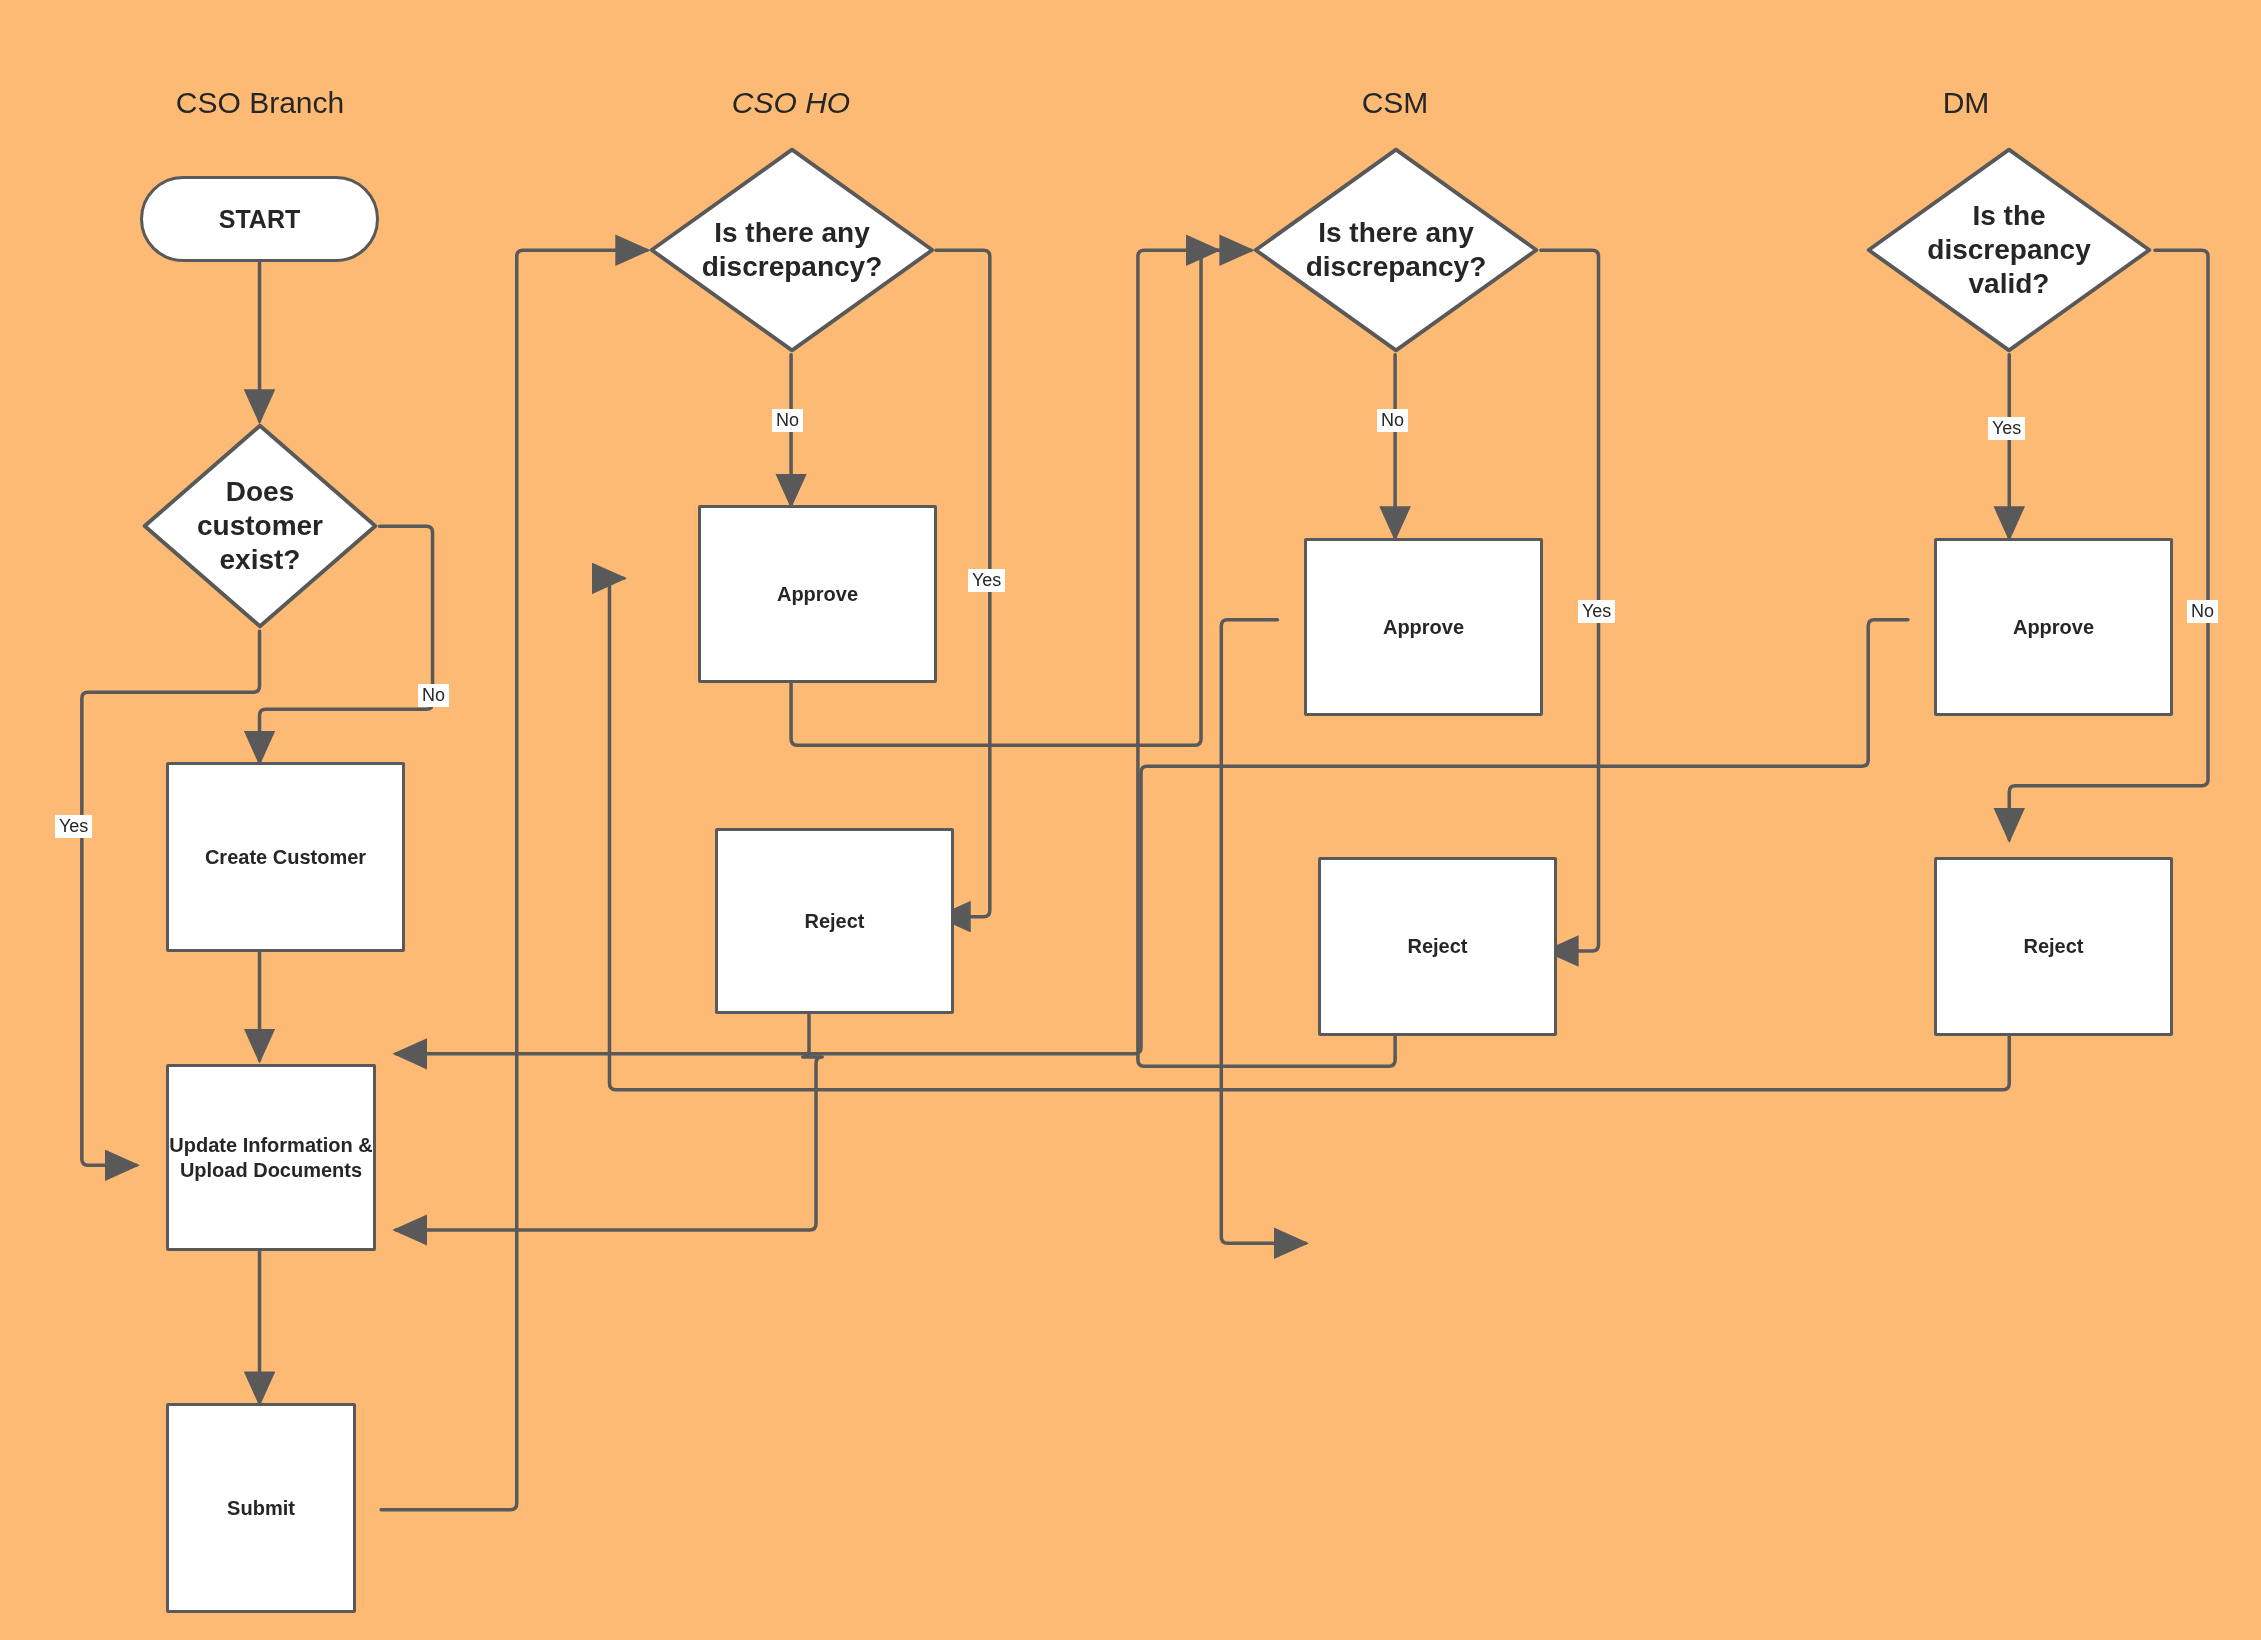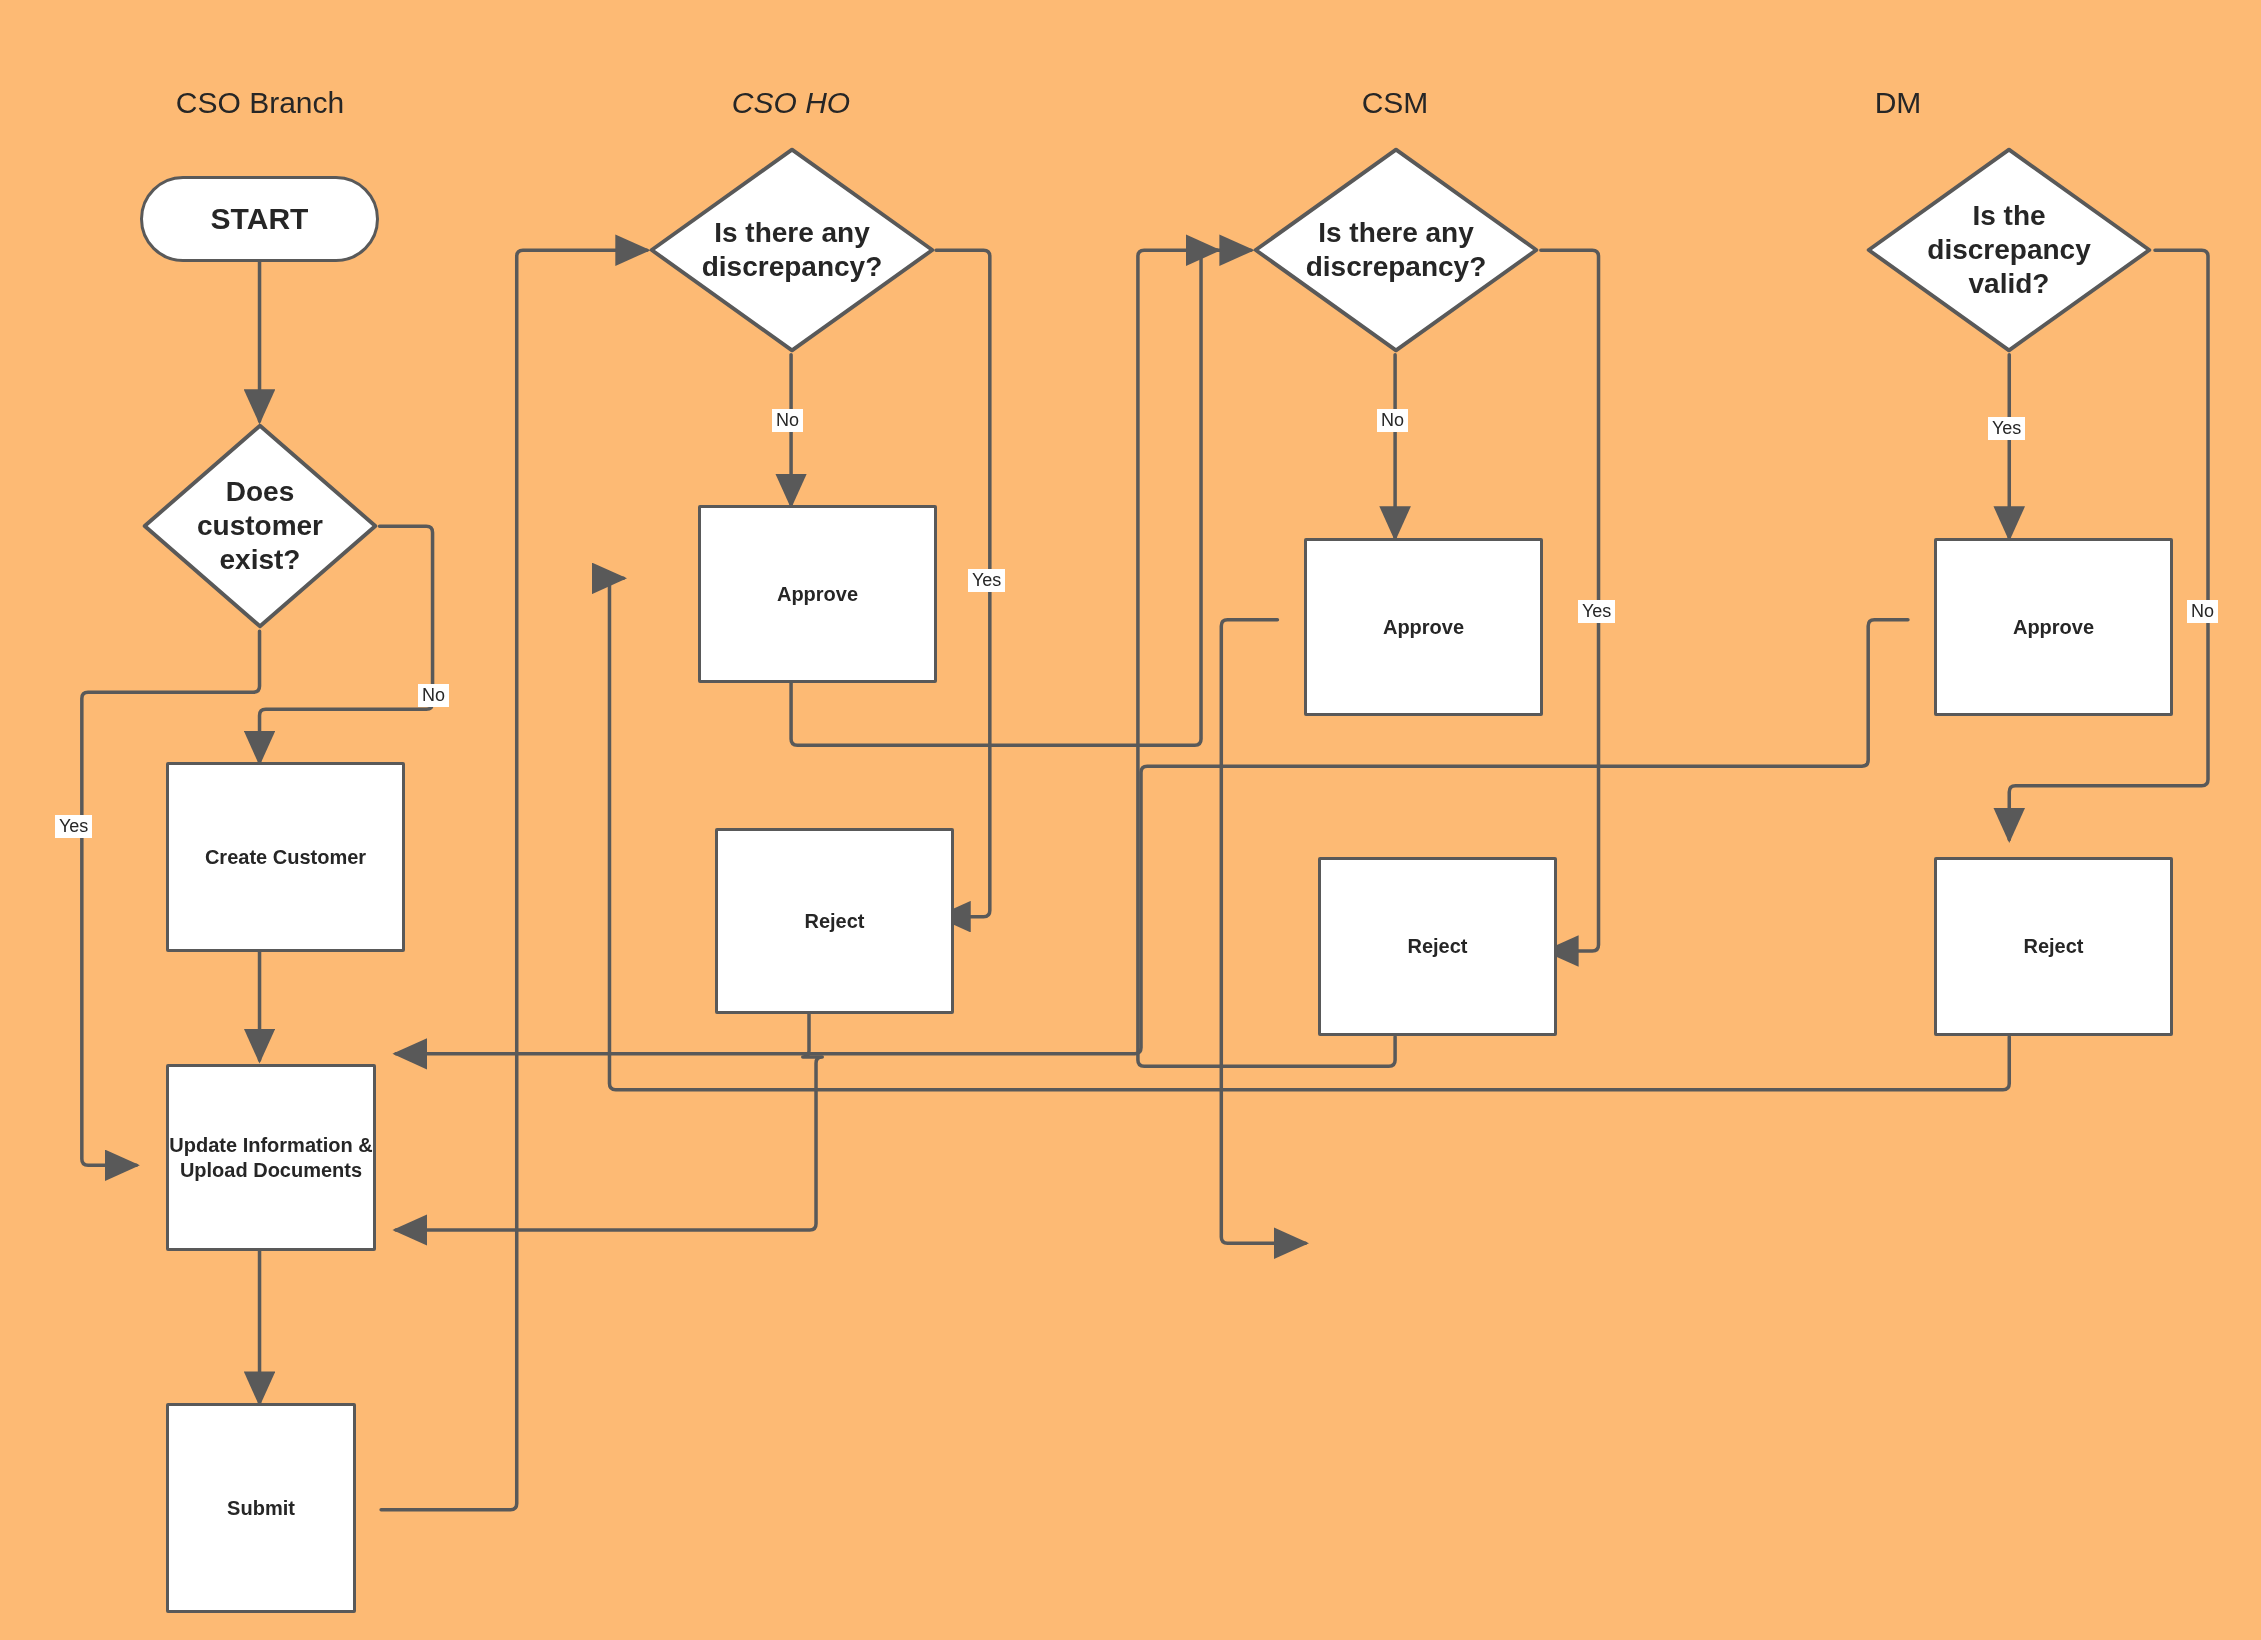--- a/index.html
+++ b/index.html
@@ -40,21 +40,21 @@
   }
   .node.proc {
     border: 3.9px solid #595959;
     border-radius: 2px;
     font-size: 20px;
     margin-left: 26px;
   }
   .node.term {
     border: 3.9px solid #595959;
     border-radius: 779px;
-    font-size: 30px;
+    font-size: 25px;
   }
   .node.dec {
     font-size: 28px;
     background: transparent;
     border: none;
   }
   .node.dec .dshape {
     position: absolute;
     left: 0; top: 0;
     width: 100%; height: 100%;
@@ -142,21 +142,21 @@
       <path d="M2448,795 L2405,795 Q2397,795 2397,803 L2397,975 Q2397,983 2389,983 L1472,983 Q1464,983 1464,991 L1464,1344 Q1464,1352 1456,1352 L508,1352" marker-end="url(#arw)"></path>
 
       <path d="M2578,1330 L2578,1390 Q2578,1398 2570,1398 L790,1398 Q782,1398 782,1390 L782,750 Q782,742 790,742 L800,742" marker-end="url(#arw)"></path>
 
     </g>
   </svg>
 
   <div class="lane-title" style="left:260px; top:86px;">CSO Branch</div>
   <div class="lane-title" style="left:791px; top:86px;font-style:italic;">CSO HO</div>
   <div class="lane-title" style="left:1395px; top:86px;">CSM</div>
-  <div class="lane-title" style="left:1898px; top:86px;text-align:center;">DM</div>
+  <div class="lane-title" style="left:1966px; top:86px;text-align:center;">DM</div>
 
   <div class="node term" style="left:140px; top:176px; width:239px; height:86px;">START</div>
 
   <div class="node dec" style="left:140px; top:421px; width:240px; height:210px;">
     <svg class="dshape" viewBox="0 0 308 270" preserveAspectRatio="none">
       <path d="M154,6 L302,135 L154,264 L6,135 Z" fill="#ffffff" stroke="#595959" stroke-width="5" stroke-linejoin="round"></path>
     </svg>
     <span class="dlabel">Does customer exist?</span>
   </div>
 

